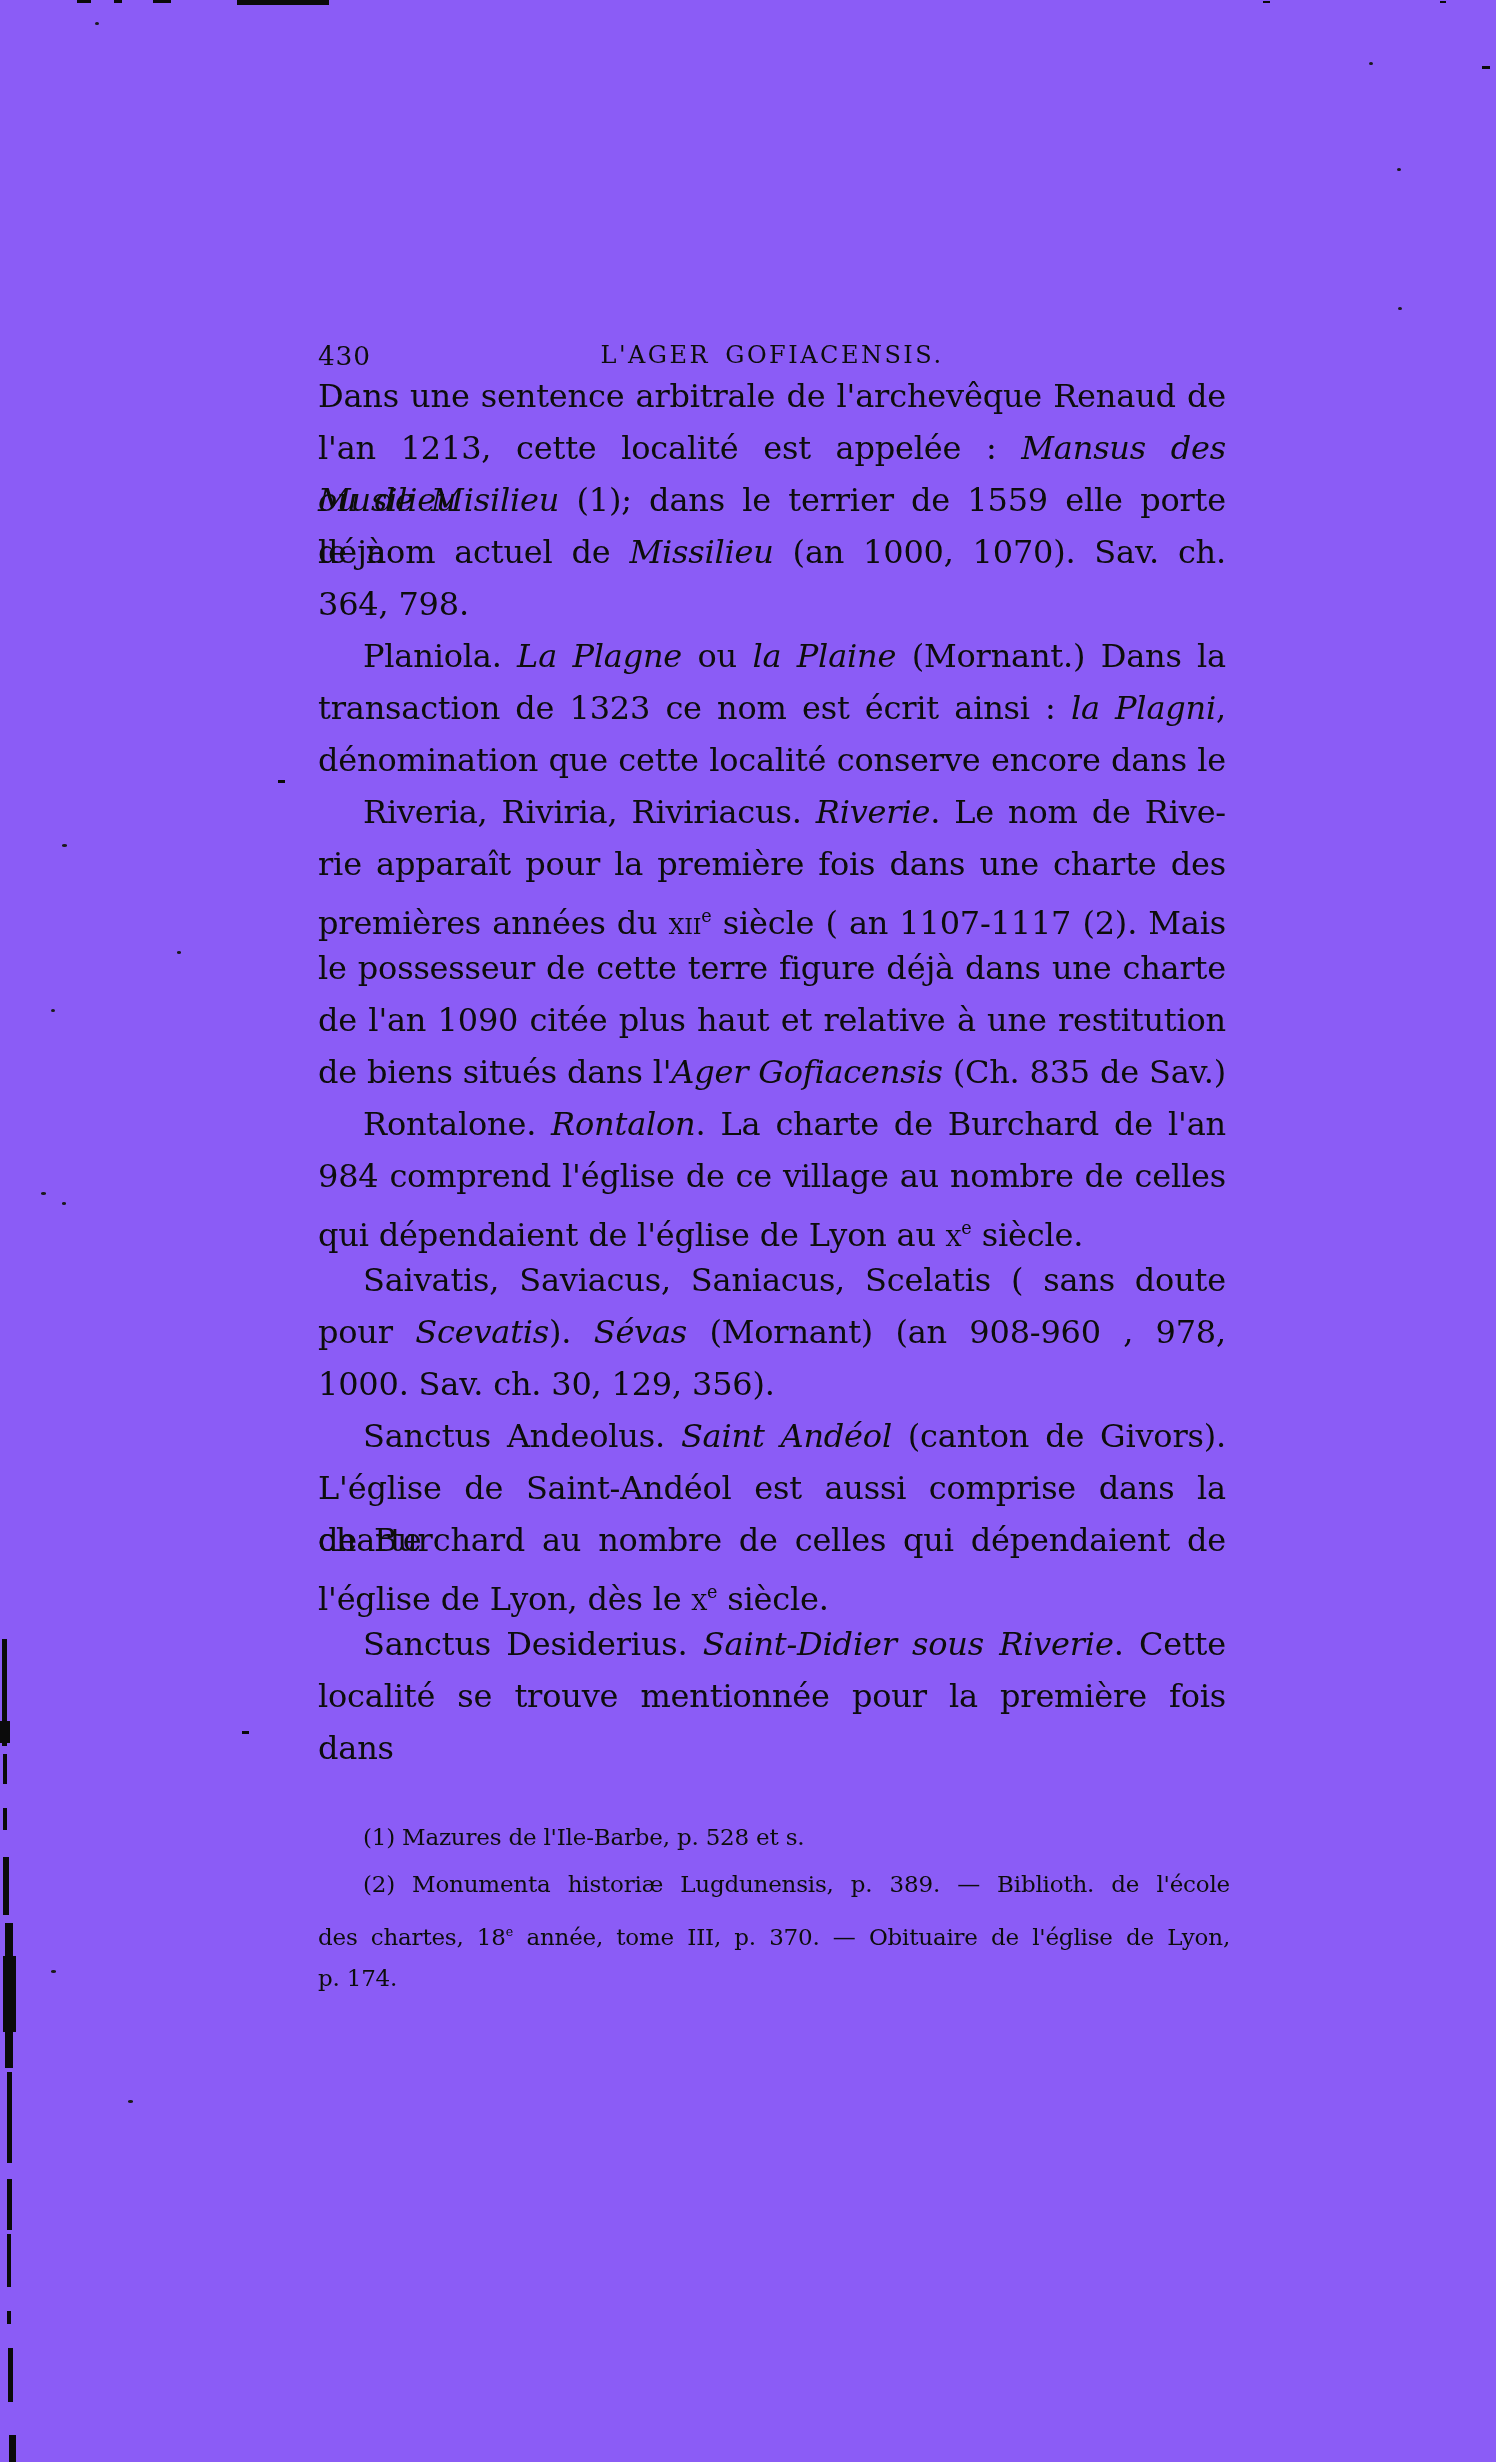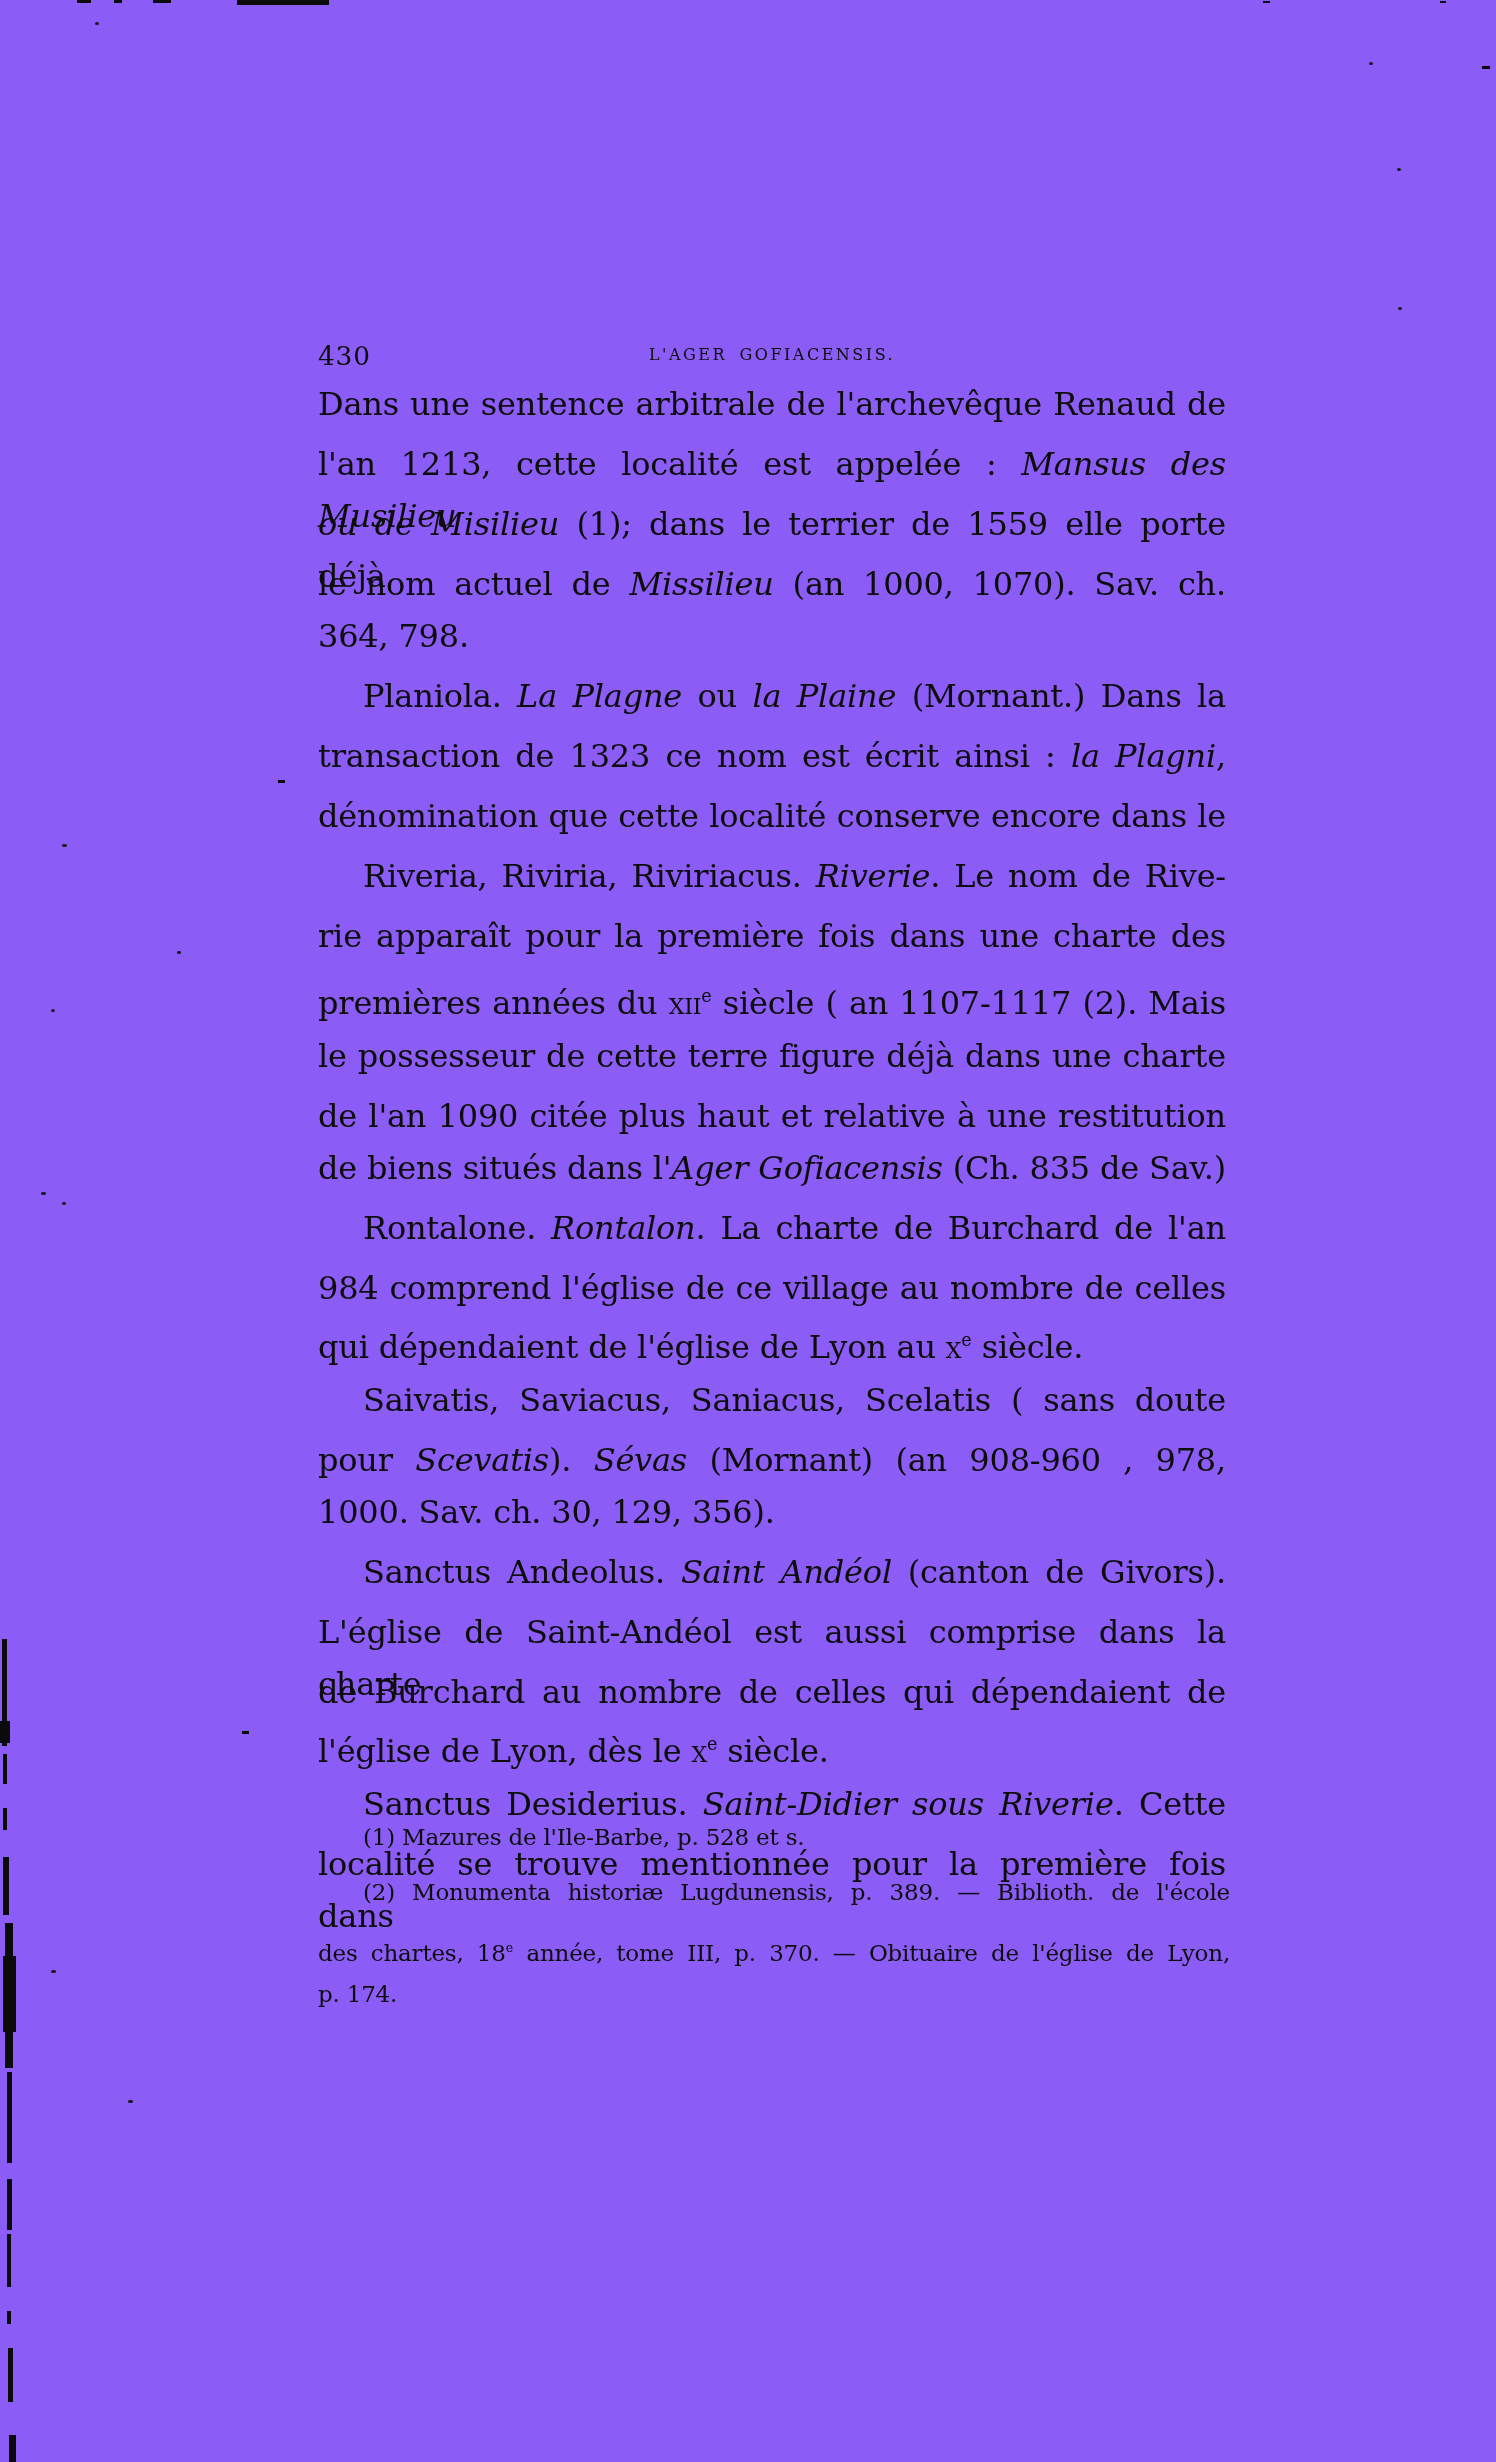--- a/index.html
+++ b/index.html
@@ -13,39 +13,39 @@
   }
   .running-header{
     position:absolute;top:337px;left:318px;width:908px;height:38px;
   }
   .pagenum{
     position:absolute;left:0;top:1.7px;
     font-size:26.4px;line-height:33px;letter-spacing:0.8px;
   }
   .running-title{
     display:block;text-align:center;
-    font-size:16px;line-height:36px;letter-spacing:2.5px;
+    font-size:24px;line-height:36px;letter-spacing:2.5px;
     word-spacing:5px;
   }
   .body-text{
     position:absolute;top:370px;left:318px;width:908px;
     font-size:32px;letter-spacing:-0.2px;
   }
   .footnotes{
     position:absolute;top:1814px;left:318px;width:912px;
     font-size:23px;letter-spacing:-0.2px;
   }
   .tline{
     text-align:justify;
     text-align-last:left;
     white-space:normal;
   }
   .body-text .tline{line-height:52px;height:52px;}
   .footnotes .tline{line-height:47px;height:47px;}
-  .tline.jl{text-align-last:justify;margin-top:8px;}
+  .tline.jl{text-align-last:justify;}
   .tline.ind{text-indent:45px;}
   .italic{font-style:italic;}
   .sc{font-variant:small-caps;}
   .sup{vertical-align:super;font-size:55%;letter-spacing:0;}
   .artifact{position:absolute;background:#0b0b0b;}
   .speck{position:absolute;background:#1a1a1a;border-radius:50%;}
 </style>
 </head>
 <body>
 

